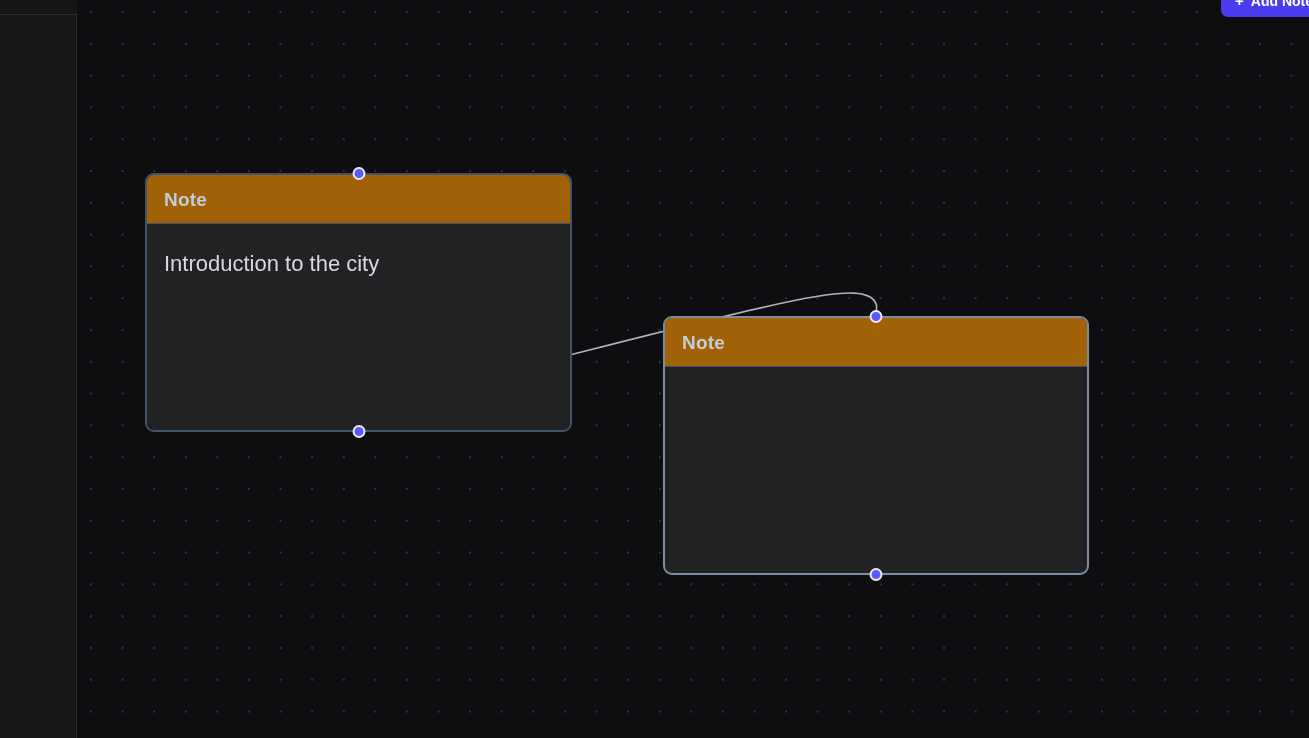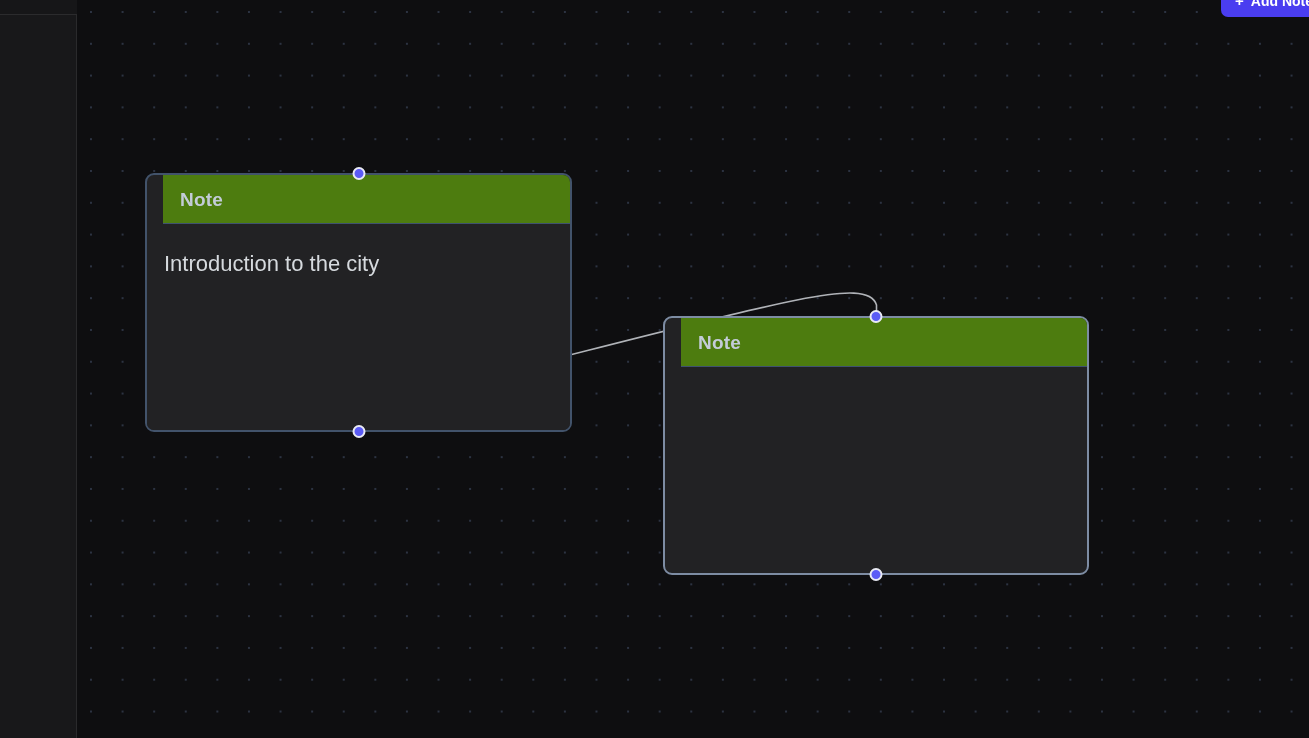--- a/index.html
+++ b/index.html
@@ -94,29 +94,28 @@
   }
   .note-inner {
     position: absolute;
     left: 0; top: 0; right: 0; bottom: 0;
     border-radius: 7px;
     overflow: hidden;
     display: flex;
     flex-direction: column;
   }
   .note-header {
-    background: #4d7c0f;
+    background: #a16207;
     border-bottom: 1px solid #3f5270;
     height: 49px;
     flex: 0 0 49px;
     display: flex;
     align-items: center;
     padding: 0 0 0 17px;
     box-sizing: border-box;
-    margin-left: 16px;
   }
   .note-header-title {
     color: #c3ccd8;
     font-size: 19px;
     font-weight: bold;
     letter-spacing: 0.2px;
     line-height: 1;
   }
   .note-body {
     flex: 1 1 auto;

